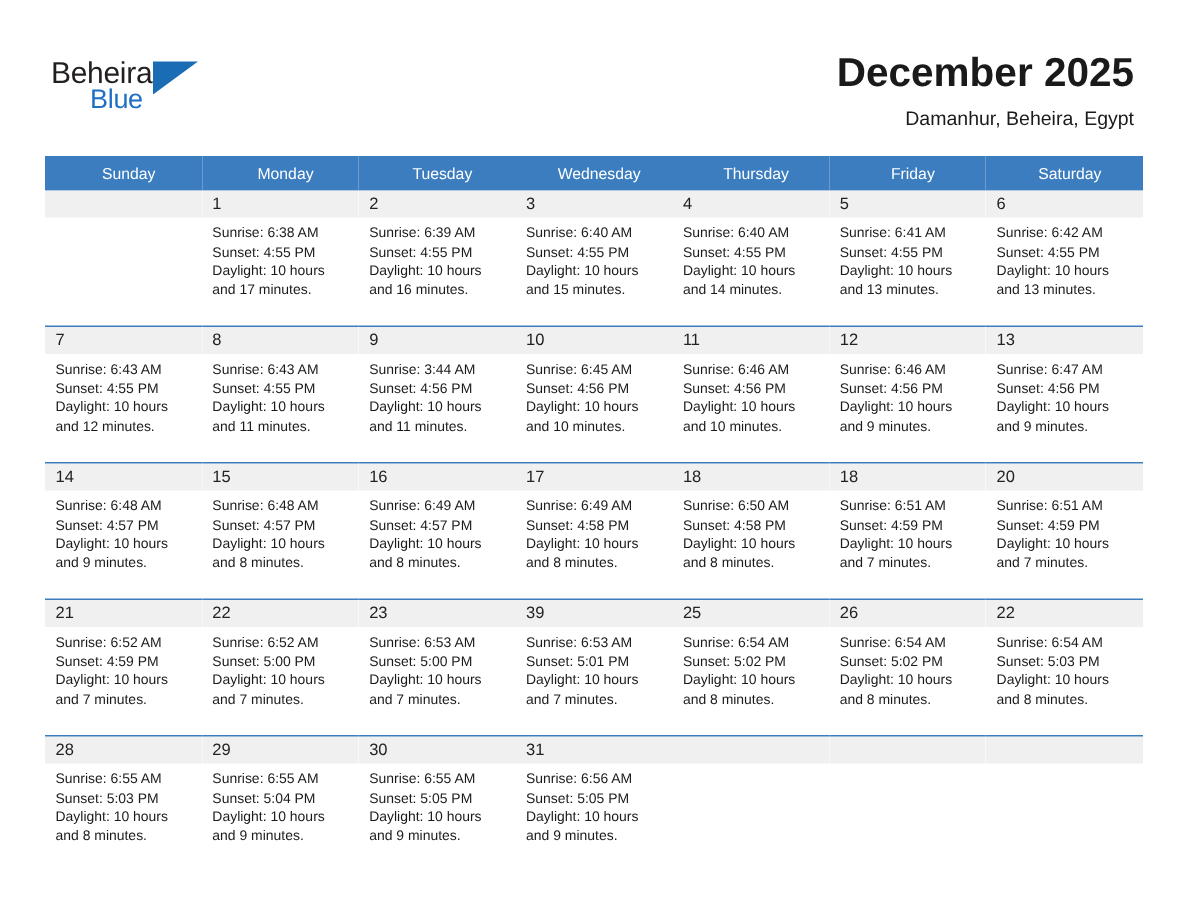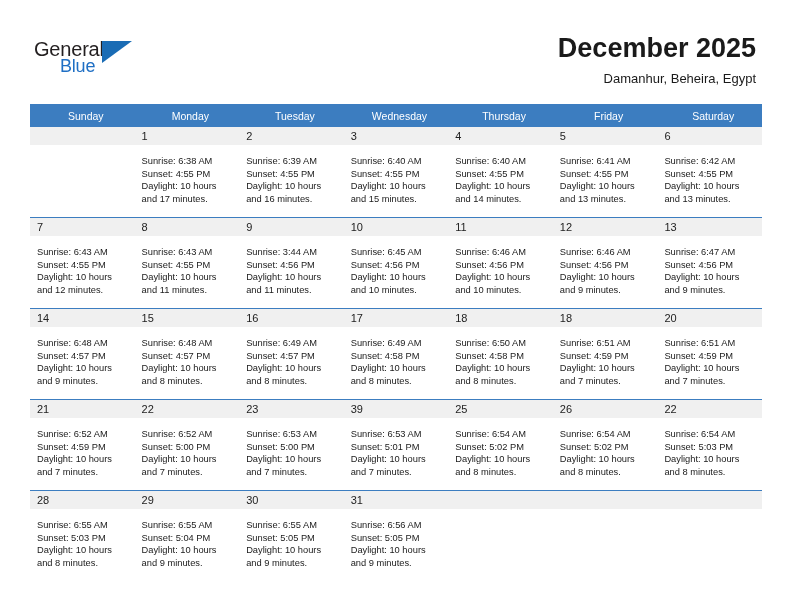--- a/index.html
+++ b/index.html
@@ -134,38 +134,38 @@
     padding-left: 7px;
     font-size: 11px;
     color: #222222;
     box-sizing: border-box;
   }
   .daycell.empty .daynum-band {
     background: #f0f0f0;
   }
 
   .day-info {
-    padding: 10px 6px 0 7px;
+    padding: 4px 6px 0 7px;
     font-size: 9.3px;
     line-height: 12.6px;
     color: #1a1a1a;
   }
   .day-info div {
     white-space: nowrap;
   }
 </style>
 </head>
 <body>
 
 <div class="page">
 
   <div class="header">
 
     <div class="logo">
-      <span class="logo-general">General</span>
+      <span class="logo-general">Beheira</span>
       <span class="logo-triangle"></span>
       <span class="logo-blue">Blue</span>
     </div>
 
     <div class="title-block">
       <div class="cal-title">December 2025</div>
       <div class="cal-subtitle">Damanhur, Beheira, Egypt</div>
     </div>
 
   </div>

